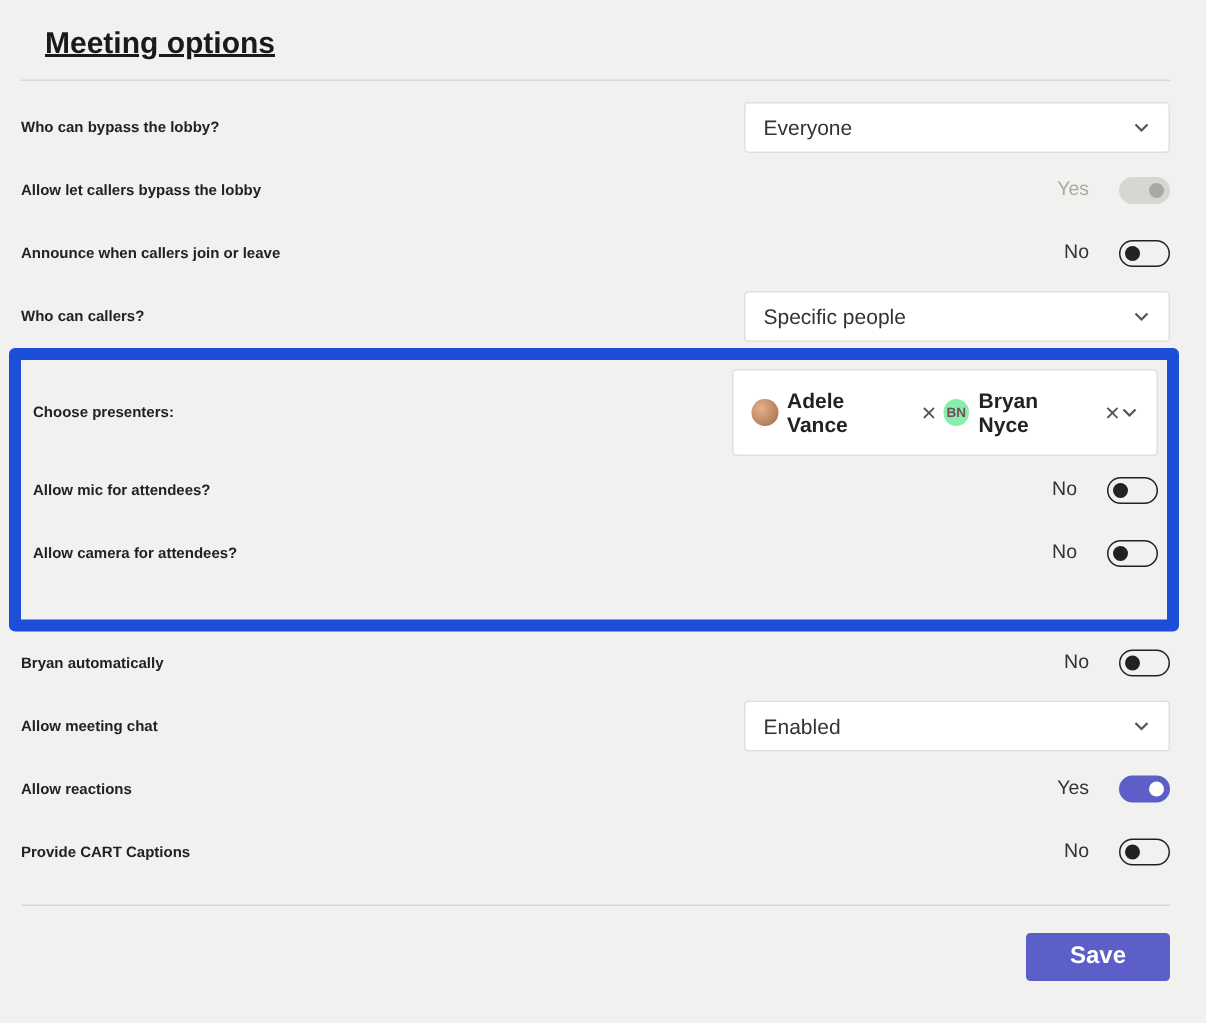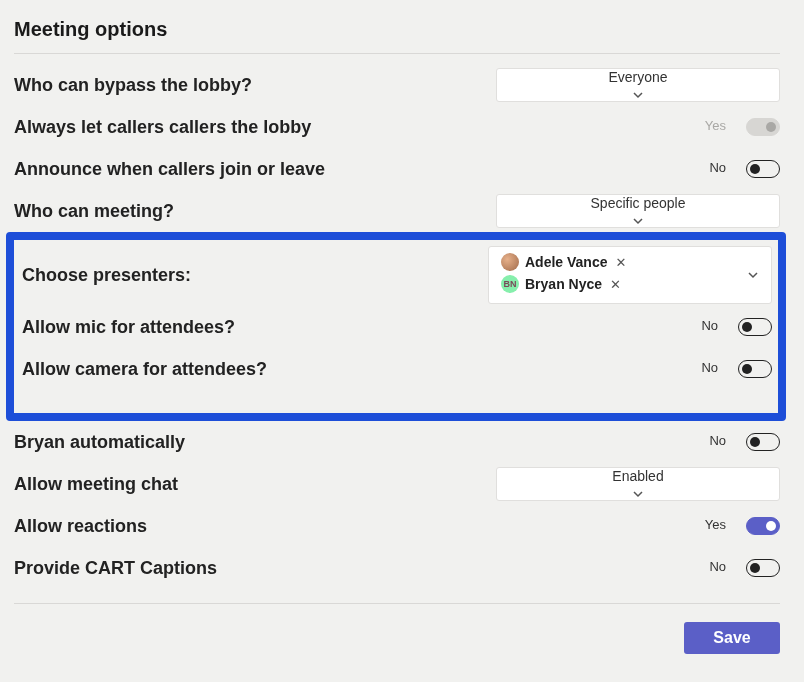--- a/index.html
+++ b/index.html
@@ -11,37 +11,38 @@
     height: 682px;
     overflow: hidden;
     color: #222;
   }
   .page {
     padding: 18px 24px 20px 14px;
   }
   h1 {
     font-size: 20px;
     font-weight: 700;
-    margin: 0 0 12px 0;
+    margin: 0 0 12px 16px;
     color: #1a1a1a;
+    text-decoration: underline;
   }
   .rule {
     border: none;
     border-top: 1px solid #d9d8d6;
     margin: 0 0 10px 0;
   }
   .row {
     display: flex;
     align-items: center;
     justify-content: space-between;
     min-height: 42px;
     padding: 2px 0;
   }
   .label {
-    font-size: 18px;
+    font-size: 10px;
     color: #222;
     font-weight: 600;
   }
   .control-area {
     display: flex;
     align-items: center;
     gap: 8px;
     min-width: 0;
   }
   .dropdown {
@@ -50,21 +51,20 @@
     background: #fff;
     border: 1px solid #e0dfdd;
     border-radius: 3px;
     display: flex;
     align-items: center;
     justify-content: space-between;
     padding: 0 12px;
     font-size: 14px;
     color: #333;
     cursor: pointer;
-    flex-direction: column;
   }
   .chevron {
     width: 12px;
     height: 12px;
     display: inline-flex;
     align-items: center;
     justify-content: center;
   }
   .chevron svg { display: block; }
   .toggle-wrap {
@@ -130,21 +130,21 @@
     background: #fff;
     border: 1px solid #e0dfdd;
     border-radius: 3px;
     display: flex;
     justify-content: space-between;
     padding: 6px 12px;
     cursor: pointer;
   }
   .presenter-list {
     display: flex;
-    flex-direction: column;
+    flex-direction: row;
     gap: 4px;
   }
   .chip {
     display: flex;
     align-items: center;
     gap: 6px;
     font-size: 14px;
   }
   .chip-name { font-weight: 600; color: #222; }
   .avatar {
@@ -203,41 +203,41 @@
         <span class="chevron">
           <svg width="12" height="12" viewBox="0 0 12 12">
               <path d="M2 4 L6 8 L10 4" fill="none" stroke="#555" stroke-width="1.5"></path>
             </svg>
         </span>
       </div>
     </div>
   </div>
 
   <div class="row">
-    <div class="label">Always let callers callers the lobby</div>
+    <div class="label">Allow let callers bypass the lobby</div>
     <div class="control-area toggle-wrap">
       <span class="toggle-label muted">Yes</span>
       <div class="toggle disabled">
           <span class="knob"></span>
         </div>
     </div>
   </div>
 
   <div class="row">
     <div class="label">Announce when callers join or leave</div>
     <div class="control-area toggle-wrap">
       <span class="toggle-label">No</span>
       <div class="toggle">
           <span class="knob"></span>
         </div>
     </div>
   </div>
 
   <div class="row">
-    <div class="label">Who can meeting?</div>
+    <div class="label">Who can callers?</div>
     <div class="control-area">
       <div class="dropdown">
         <span>Specific people</span>
         <span class="chevron">
           <svg width="12" height="12" viewBox="0 0 12 12">
               <path d="M2 4 L6 8 L10 4" fill="none" stroke="#555" stroke-width="1.5"></path>
             </svg>
         </span>
       </div>
     </div>

